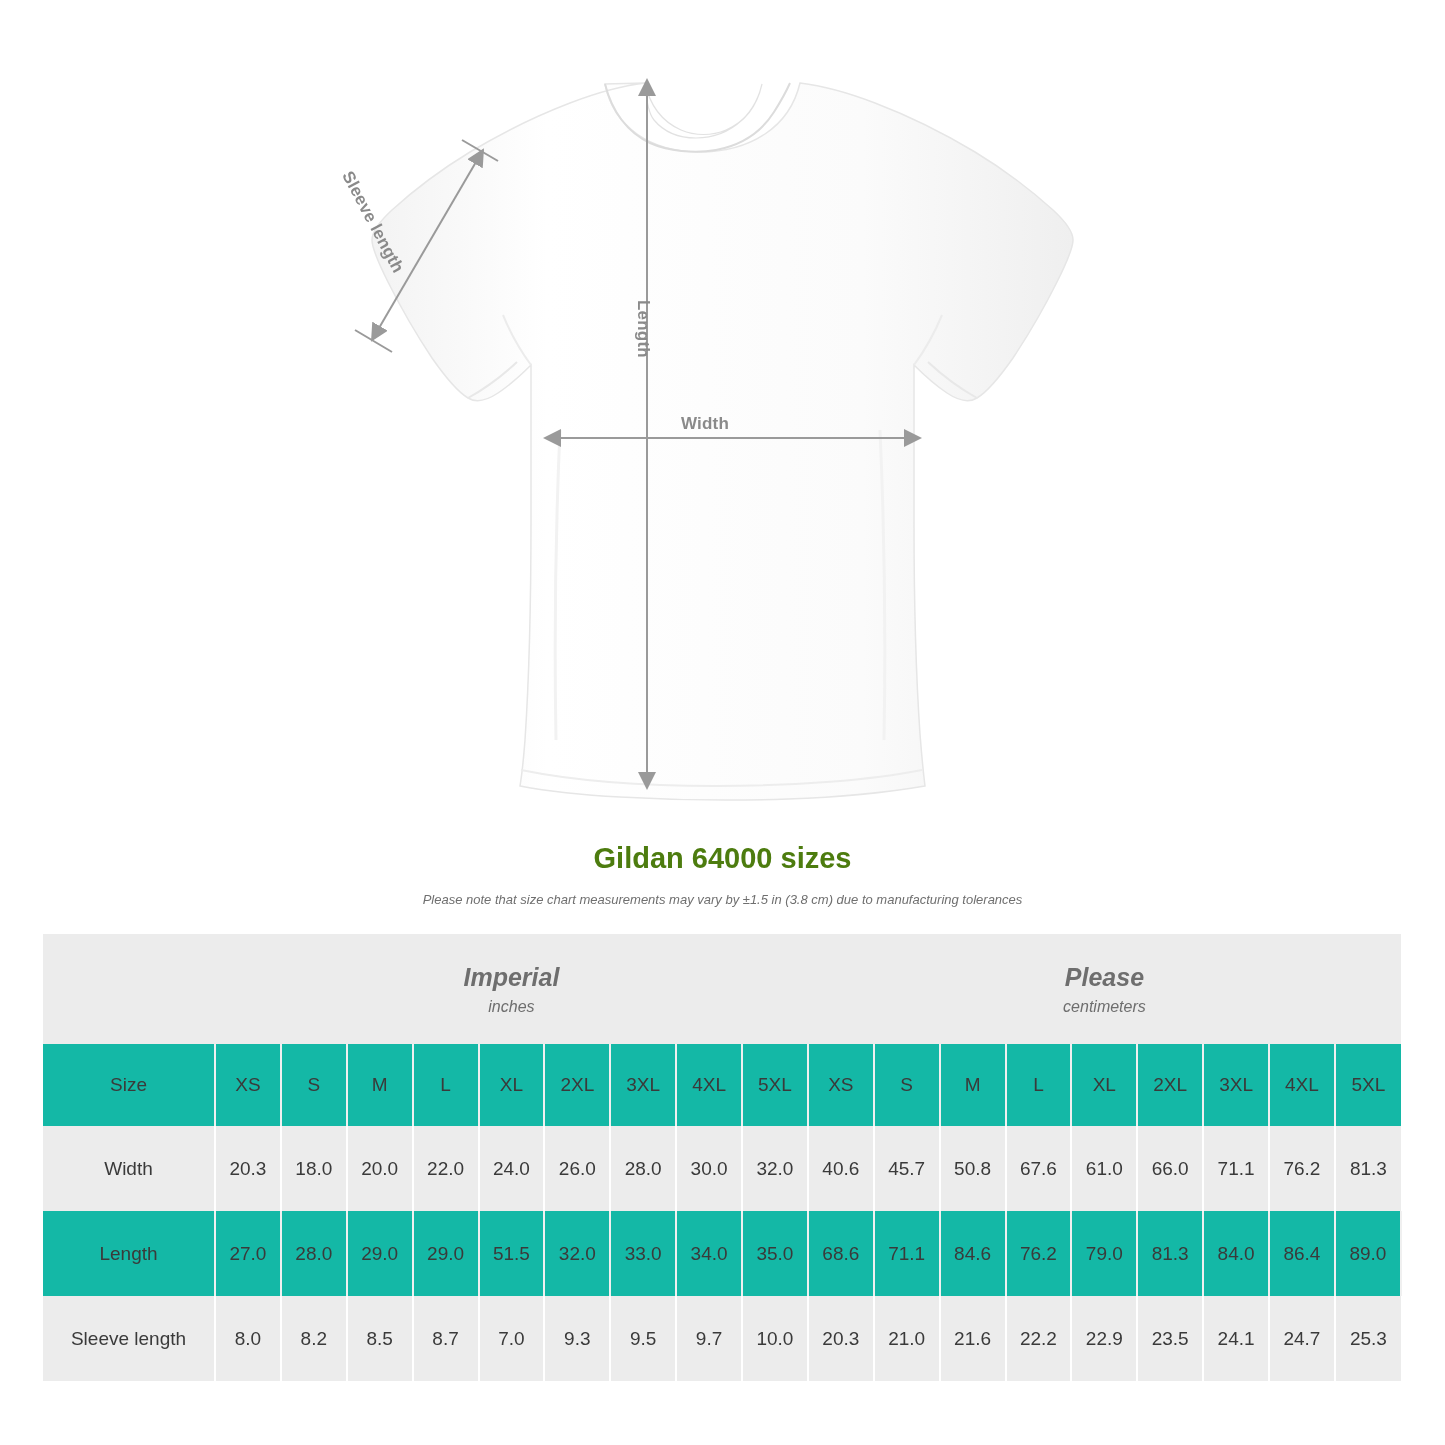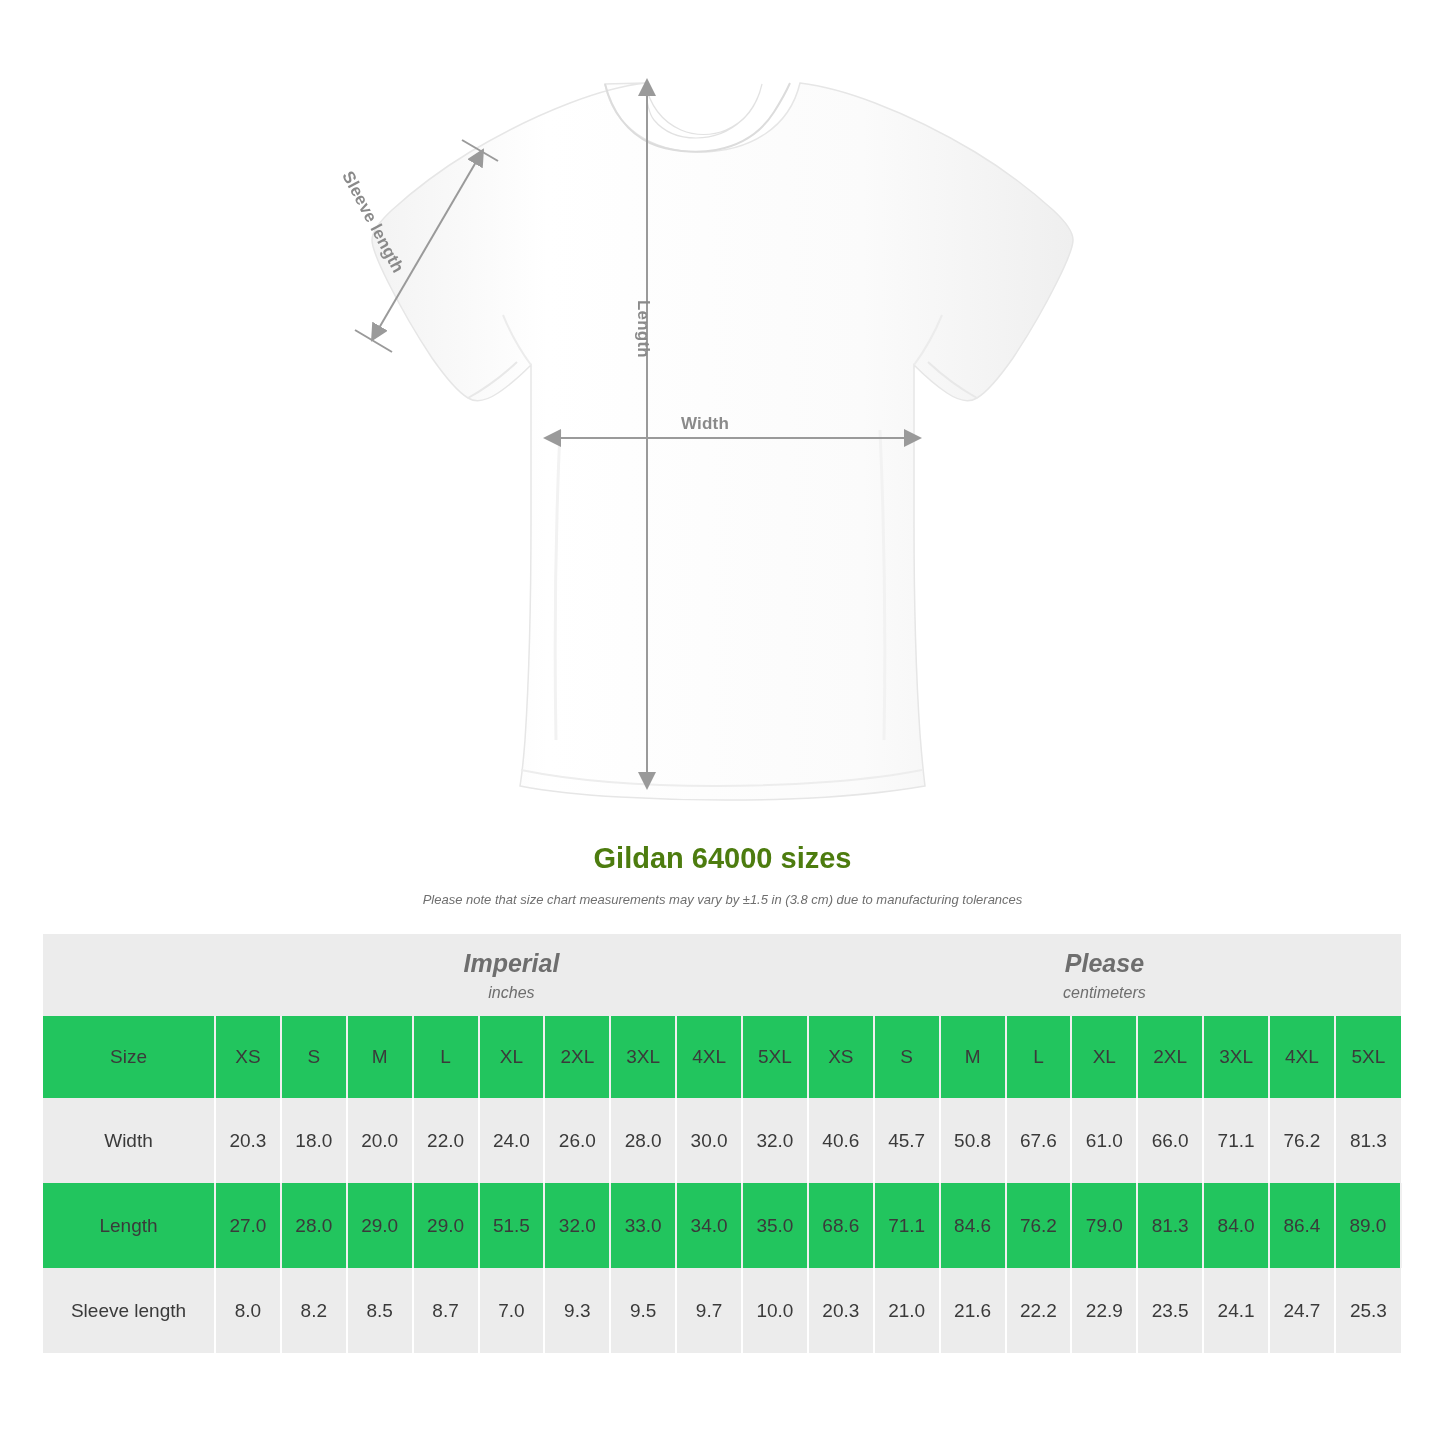--- a/index.html
+++ b/index.html
@@ -85,21 +85,21 @@
     width: 100%;
     table-layout: fixed;
   }
   table.size-table td, table.size-table th {
     text-align: center;
     vertical-align: middle;
     font-weight: normal;
   }
   .unit-row td {
     background: #ececec;
-    height: 82px;
+    height: 110px;
     padding: 0;
   }
   .unit-name {
     font-size: 25px;
     font-style: italic;
     font-weight: bold;
     color: #6e6e6e;
     line-height: 1.25;
   }
   .unit-sub {
@@ -118,21 +118,21 @@
     border-right: 2px solid #f0f0f0;
   }
   .head-row td:last-child { border-right: none; }
   .row-label {
     font-size: 19px;
     font-weight: bold;
     color: #3a3a3a;
   }
 
   tr.band-gray td { background: #ececec; }
-  tr.band-white td { background: #22c55e; }
+  tr.band-white td { background: #14b8a6; }
 
   .data-row td {
     height: 83px;
     font-size: 19px;
     color: #3a3a3a;
     border-right: 2px solid #ffffff;
   }
   tr.band-white.data-row td { border-right: 2px solid #f0f0f0; }
   .data-row td:last-child { border-right: none; }
 

